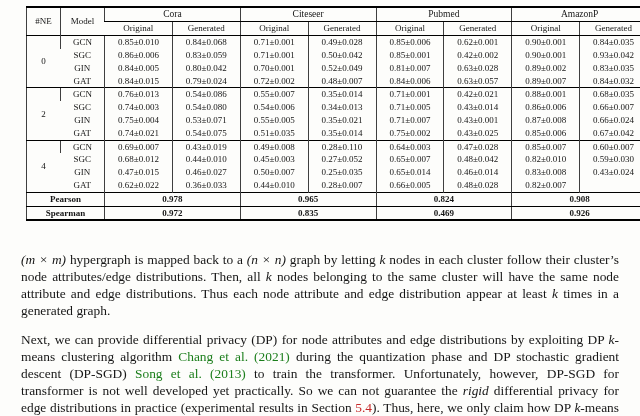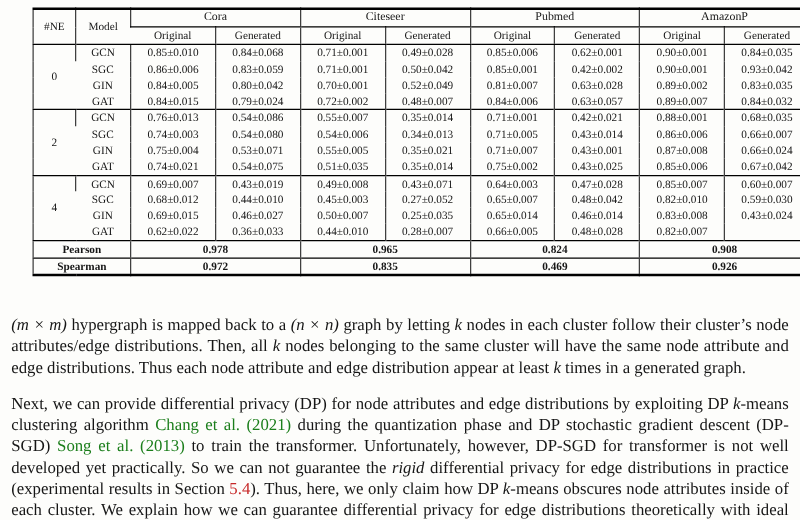--- a/index.html
+++ b/index.html
@@ -49,21 +49,21 @@
   tfoot tr.corr td{font-weight:bold;text-align:center;}
   tfoot tr.corr-top td{border-top:1.5px solid var(--rule);border-bottom:1px solid var(--rule);}
   td.corr-label{text-align:left;padding-left:3px;}
 
   
   .text-block{margin-top:30px;}
   .para{
     font-size:13.4px;
     line-height:17px;
     text-align:justify;
-    margin:0;
+    margin:12px;
   }
   .para + .para{margin-top:12px;}
   .seg-math{font-style:italic;}
   .seg-italic{font-style:italic;}
   .seg-cite{color:var(--cite);}
   .seg-ref{color:var(--ref);}
 </style>
 </head>
 <body>
 
@@ -192,40 +192,40 @@
       </tr>
     </tbody>
 
     <tbody>
       <tr class="rule-top">
         <td class="ne" rowspan="4">4</td>
         <td>GCN</td>
         <td>0.69±0.007</td>
         <td>0.43±0.019</td>
         <td>0.49±0.008</td>
-        <td>0.43±0.071</td>
+        <td>0.28±0.110</td>
         <td>0.64±0.003</td>
         <td>0.47±0.028</td>
         <td>0.85±0.007</td>
         <td>0.60±0.007</td>
       </tr>
       <tr>
         <td>SGC</td>
         <td>0.68±0.012</td>
         <td>0.44±0.010</td>
         <td>0.45±0.003</td>
         <td>0.27±0.052</td>
         <td>0.65±0.007</td>
         <td>0.48±0.042</td>
         <td>0.82±0.010</td>
         <td>0.59±0.030</td>
       </tr>
       <tr>
         <td>GIN</td>
-        <td>0.69±0.015</td>
+        <td>0.47±0.015</td>
         <td>0.46±0.027</td>
         <td>0.50±0.007</td>
         <td>0.25±0.035</td>
         <td>0.65±0.014</td>
         <td>0.46±0.014</td>
         <td>0.83±0.008</td>
         <td>0.43±0.024</td>
       </tr>
       <tr>
         <td>GAT</td>

